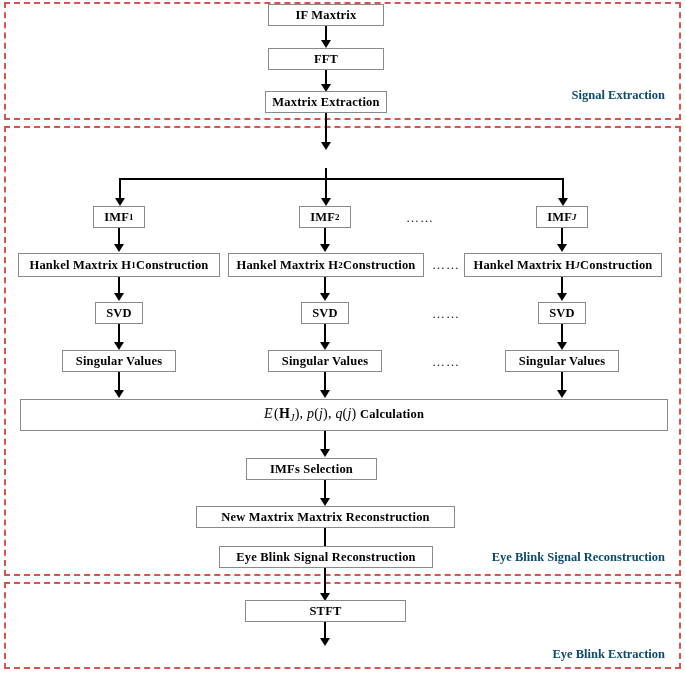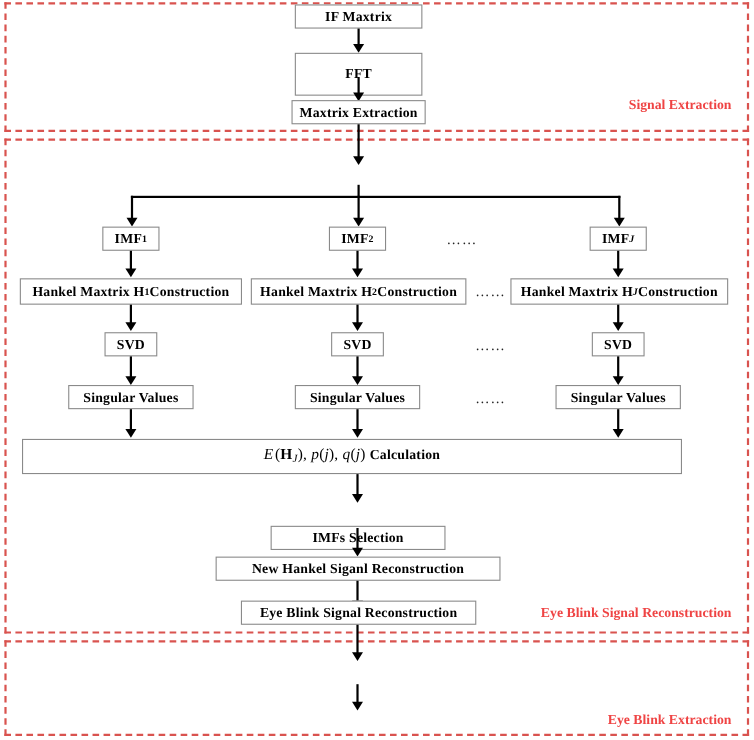--- a/index.html
+++ b/index.html
@@ -15,21 +15,21 @@
     position:absolute;
     border:2px dashed #d9534f;
     box-sizing:border-box;
     pointer-events:none;
   }
   .section-label{
     position:absolute;
     font-family:"Liberation Serif", serif;
     font-weight:bold;
     font-size:12.5px;
-    color:#ef4444;
+    color:#0c4a6e;
     white-space:nowrap;
     text-align:right;
   }
 
   
   .box{
     position:absolute;
     box-sizing:border-box;
     border:1px solid #8a8a8a;
     background:#fff;
@@ -78,21 +78,21 @@
 
   <div class="section-label" style="left:470px;top:88px;width:195px;">Signal Extraction</div>
   <div class="section-label" style="left:420px;top:550px;width:245px;">Eye Blink Signal Reconstruction</div>
   <div class="section-label" style="left:440px;top:647px;width:225px;">Eye Blink Extraction</div>
 
   <div class="box" style="left:268px;top:4px;width:116px;height:22px;">IF Maxtrix</div>
 
   <div class="vline" style="left:325px;top:26px;height:16px;"></div>
   <div class="arrow" style="left:321px;top:40px;"></div>
 
-  <div class="box" style="left:268px;top:48px;width:116px;height:39px;">FFT</div>
+  <div class="box" style="left:268px;top:48px;width:116px;height:22px;">FFT</div>
 
   <div class="vline" style="left:325px;top:70px;height:16px;"></div>
   <div class="arrow" style="left:321px;top:84px;"></div>
 
   <div class="box" style="left:265px;top:91px;width:122px;height:22px;">Maxtrix Extraction</div>
 
   <div class="vline" style="left:325px;top:113px;height:31px;"></div>
   <div class="arrow" style="left:321px;top:142px;"></div>
 
 
@@ -167,42 +167,43 @@
   <div class="dots" style="left:432px;top:354px;">……</div>
   <div class="box" style="left:505px;top:350px;width:114px;height:22px;">Singular Values</div>
 
   <div class="vline" style="left:118px;top:372px;height:20px;"></div>
   <div class="vline" style="left:324px;top:372px;height:20px;"></div>
   <div class="vline" style="left:561px;top:372px;height:20px;"></div>
   <div class="arrow" style="left:114px;top:390px;"></div>
   <div class="arrow" style="left:320px;top:390px;"></div>
   <div class="arrow" style="left:557px;top:390px;"></div>
 
-  <div class="box math" style="left:20px;top:399px;width:600px;height:32px;">
+  <div class="box math" style="left:20px;top:399px;width:648px;height:32px;">
     <span>
       <span class="mathvar">E</span><span class="mathvar" style="font-style:normal;"> (</span><span class="bsym">H</span><span class="sub ital">J</span><span style="font-style:normal;">)</span>,&nbsp;<span class="mathvar">p</span>(<span class="mathvar">j</span>),&nbsp;<span class="mathvar">q</span>(<span class="mathvar">j</span>)&nbsp;<span style="font-weight:bold;font-size:12.5px;">Calculation</span>
     </span>
   </div>
 
   <div class="vline" style="left:324px;top:431px;height:20px;"></div>
   <div class="arrow" style="left:320px;top:449px;"></div>
 
-  <div class="box" style="left:246px;top:478px;width:159px;height:22px;">IMFs Selection</div>
+  <div class="box" style="left:246px;top:458px;width:131px;height:22px;">IMFs Selection</div>
 
   <div class="vline" style="left:324px;top:480px;height:20px;"></div>
   <div class="arrow" style="left:320px;top:498px;"></div>
 
-  <div class="box" style="left:196px;top:506px;width:259px;height:22px;">New Hankel  Siganl Reconstruction</div>
+  <div class="box" style="left:196px;top:506px;width:259px;height:22px;">New Maxtrix  Maxtrix Reconstruction</div>
 
   <div class="vline" style="left:324px;top:528px;height:20px;"></div>
   <div class="arrow" style="left:320px;top:546px;"></div>
 
   <div class="box" style="left:219px;top:546px;width:214px;height:22px;">Eye Blink Signal Reconstruction</div>
 
   <div class="vline" style="left:324px;top:568px;height:27px;"></div>
   <div class="arrow" style="left:320px;top:593px;"></div>
 
+  <div class="box" style="left:245px;top:600px;width:161px;height:22px;">STFT</div>
 
   <div class="vline" style="left:324px;top:622px;height:18px;"></div>
   <div class="arrow" style="left:320px;top:638px;"></div>
 
 
 </div>
 
 </body></html>

